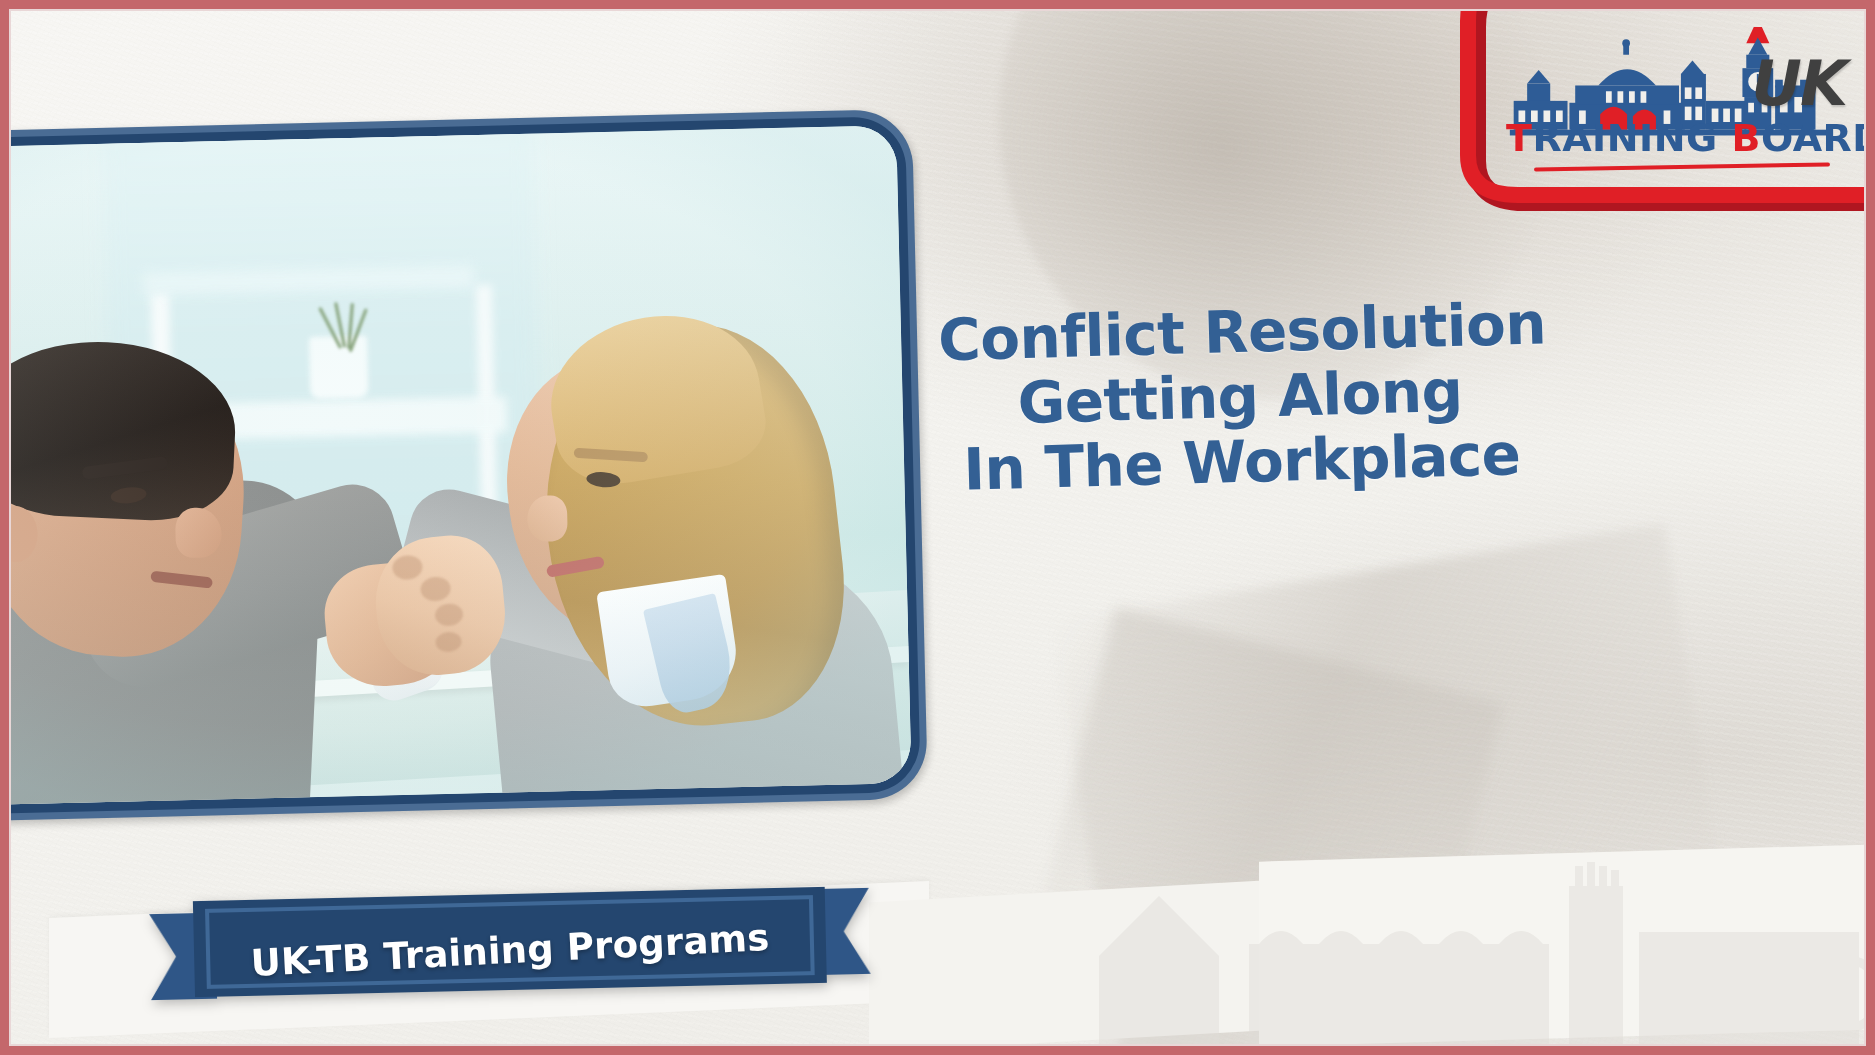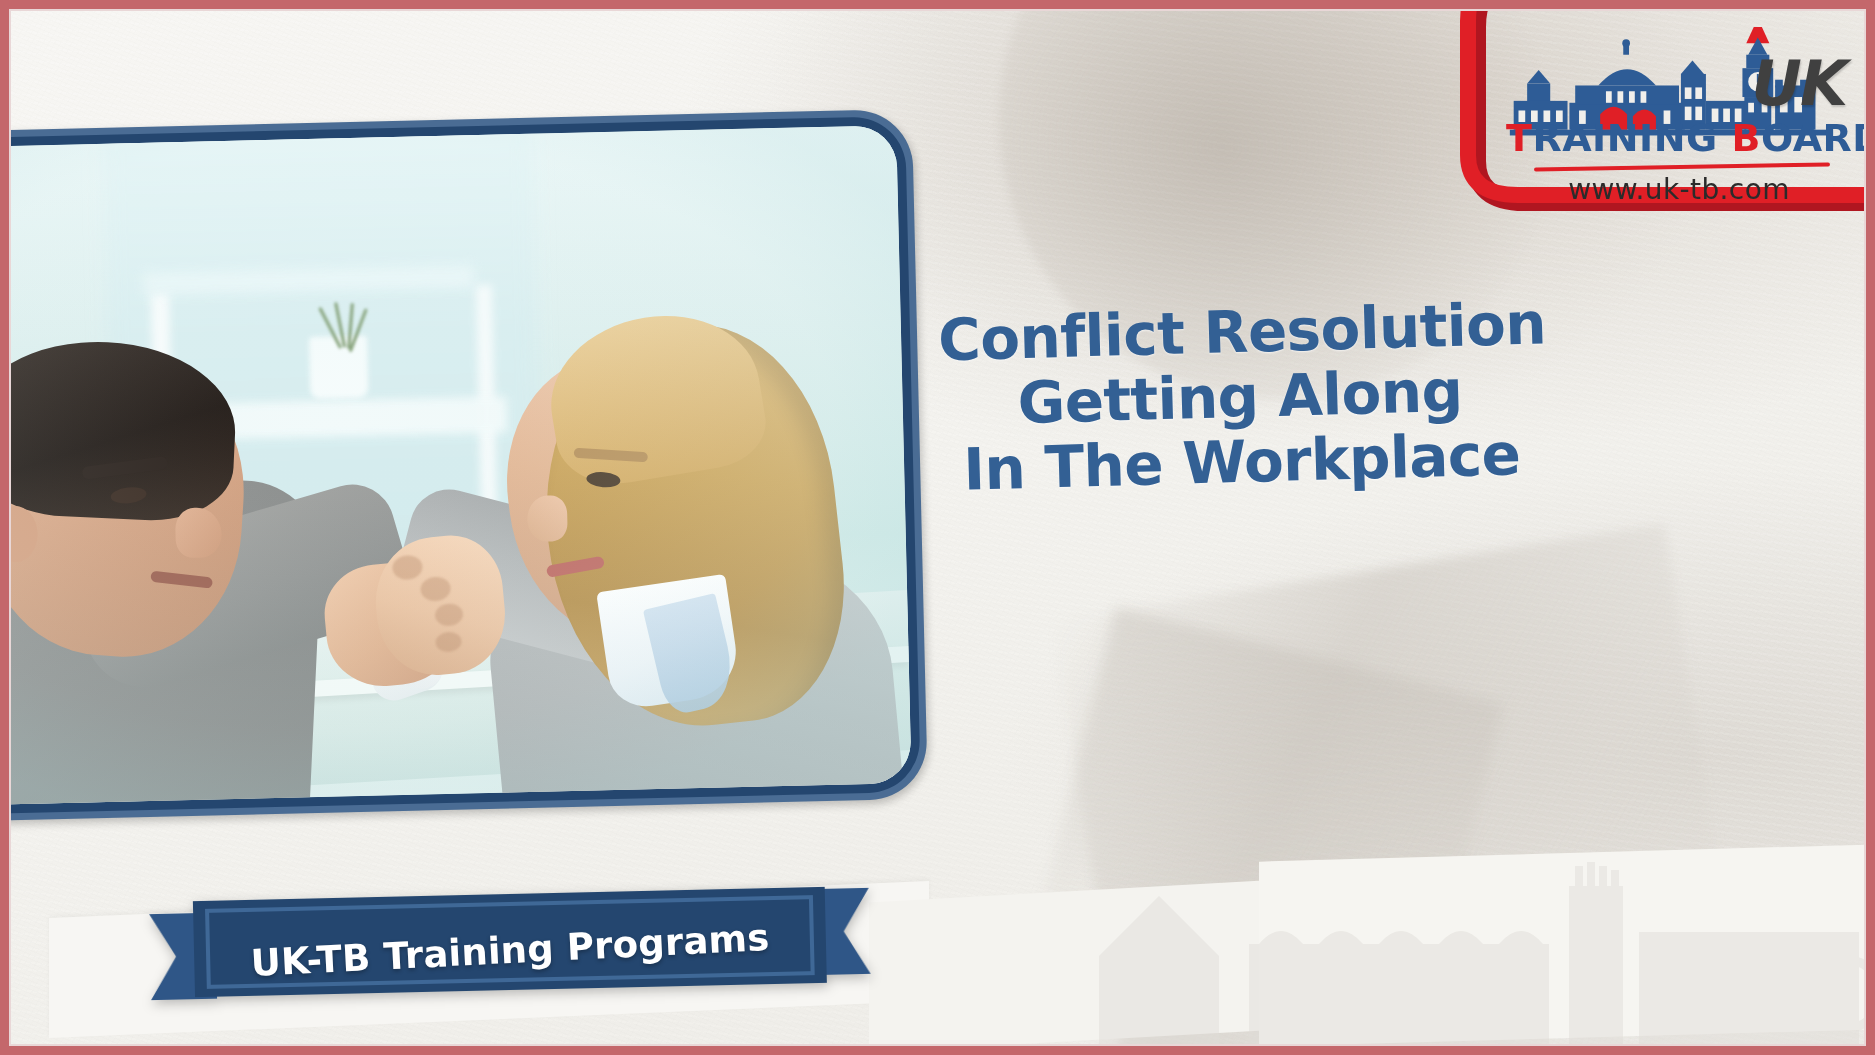--- a/index.html
+++ b/index.html
@@ -568,20 +568,19 @@
           </g>
         </svg>
       </div>
 
       <div class="logo-uk">UK</div>
 
       <div class="logo-board">
         <span class="t1">T</span><span class="t2">RAINING</span><span class="t3"> B</span><span class="t4">OARD</span>
       </div>
       <div class="logo-rule"></div>
-      <div class="logo-url">www.uk-tb.com</div>
     </div>
   </div>
 
   <div class="outer-frame"></div>
   <div class="outer-frame-inner"></div>
 
 </div>
 
 </body></html>

